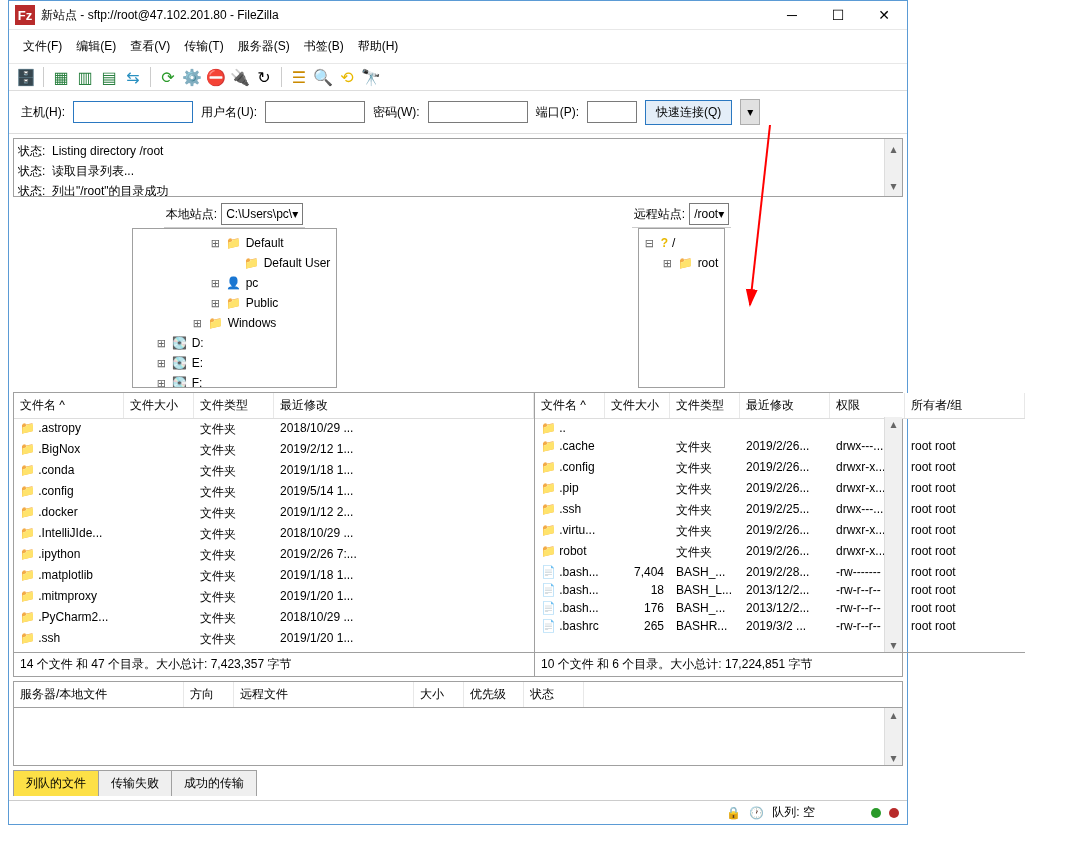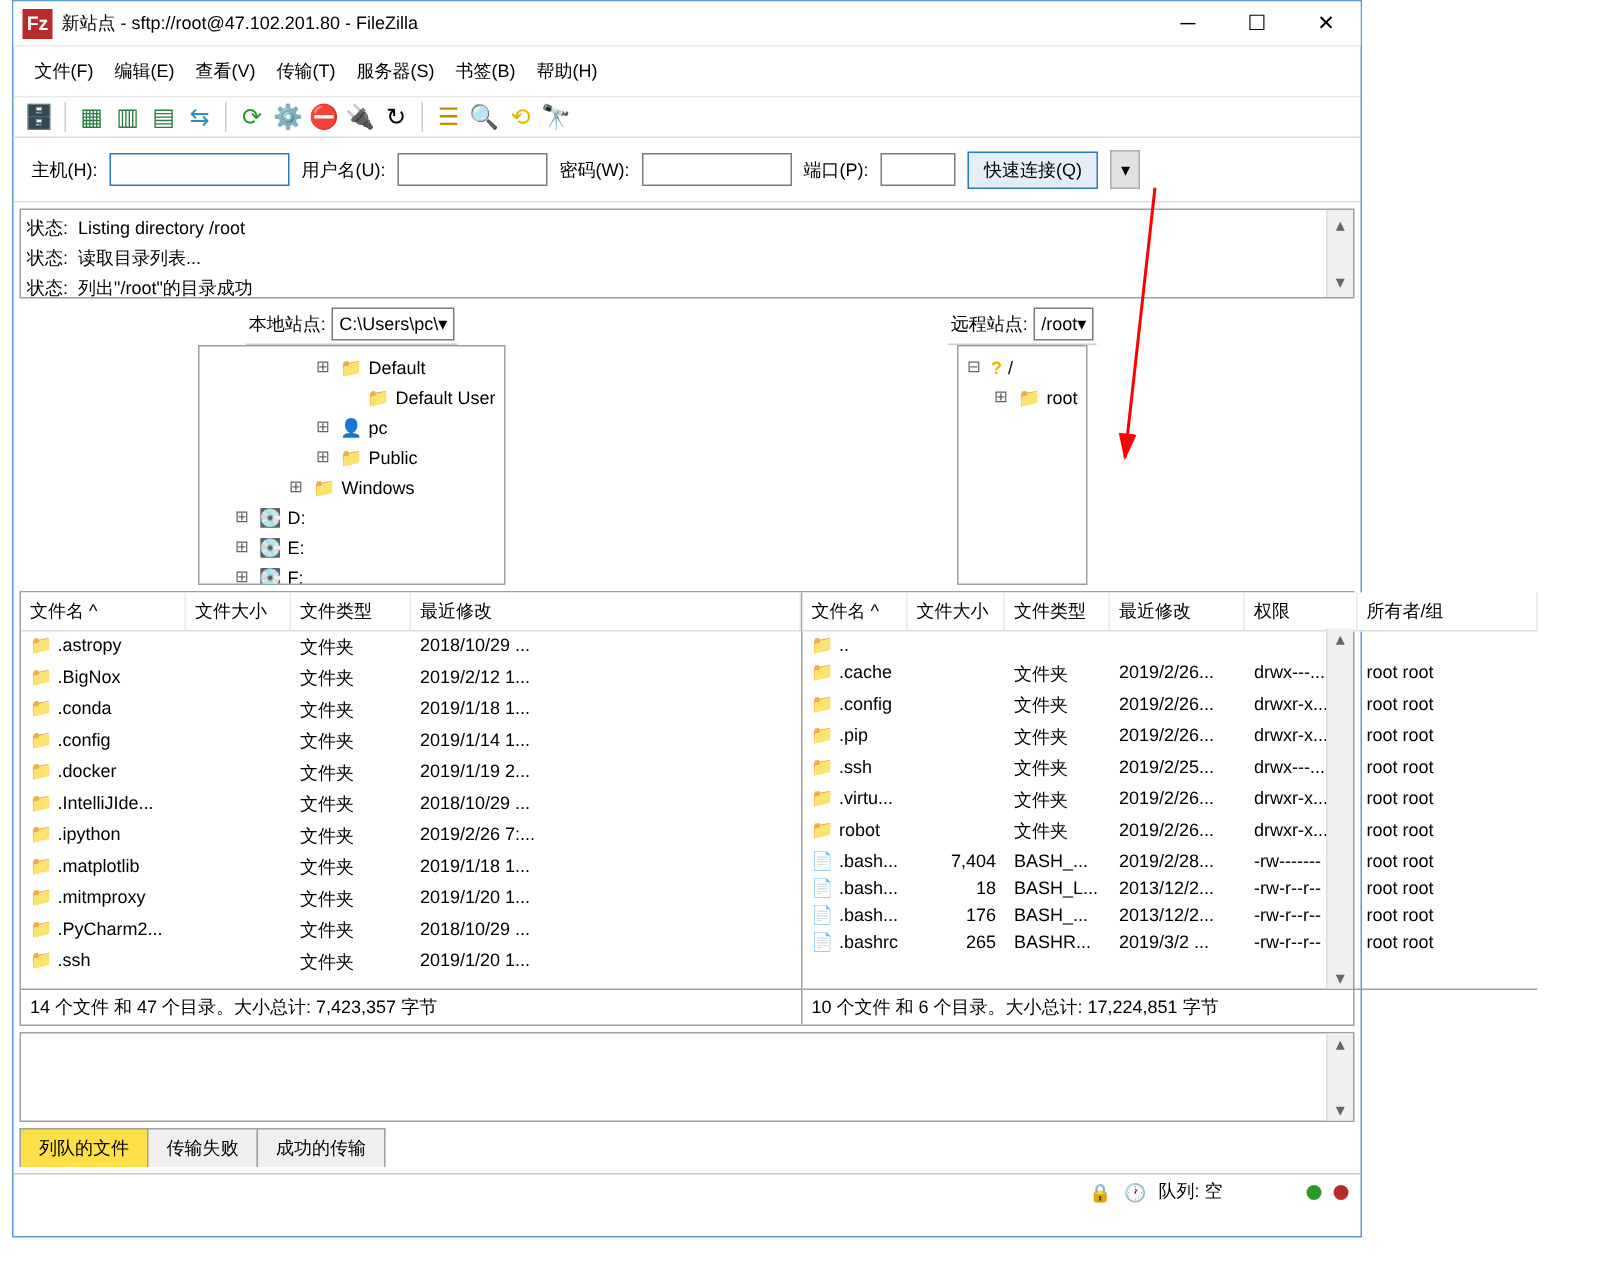--- a/index.html
+++ b/index.html
@@ -216,27 +216,27 @@
           <div class="row">
             <div class="cell" style="width: 110px;">📁 .conda</div>
             <div class="cell" style="width: 70px; text-align: right;"></div>
             <div class="cell" style="width: 80px;">文件夹</div>
             <div class="cell" style="width: 260px;">2019/1/18 1...</div>
           </div>
           <div class="row">
             <div class="cell" style="width: 110px;">📁 .config</div>
             <div class="cell" style="width: 70px; text-align: right;"></div>
             <div class="cell" style="width: 80px;">文件夹</div>
-            <div class="cell" style="width: 260px;">2019/1/14 1...</div>
+            <div class="cell" style="width: 260px;">2019/5/14 1...</div>
           </div>
           <div class="row">
             <div class="cell" style="width: 110px;">📁 .docker</div>
             <div class="cell" style="width: 70px; text-align: right;"></div>
             <div class="cell" style="width: 80px;">文件夹</div>
-            <div class="cell" style="width: 260px;">2019/1/19 2...</div>
+            <div class="cell" style="width: 260px;">2019/1/12 2...</div>
           </div>
           <div class="row">
             <div class="cell" style="width: 110px;">📁 .IntelliJIde...</div>
             <div class="cell" style="width: 70px; text-align: right;"></div>
             <div class="cell" style="width: 80px;">文件夹</div>
             <div class="cell" style="width: 260px;">2018/10/29 ...</div>
           </div>
           <div class="row">
             <div class="cell" style="width: 110px;">📁 .ipython</div>
             <div class="cell" style="width: 70px; text-align: right;"></div>
@@ -370,20 +370,28 @@
           </div>
         </div>
       <div class="summary">10 个文件 和 6 个目录。大小总计: 17,224,851 字节</div>
       <div class="scroll-stub" style="top:24px;height:calc(100% - 48px)">
           <span>▴</span>
           <span>▾</span>
         </div>
     </div>
   </div>
 
+  <div class="queue-hdr" id="queue-cols">
+      <div class="col" style="width: 170px;">服务器/本地文件</div>
+      <div class="col" style="width: 50px;">方向</div>
+      <div class="col" style="width: 180px;">远程文件</div>
+      <div class="col" style="width: 50px;">大小</div>
+      <div class="col" style="width: 60px;">优先级</div>
+      <div class="col" style="width: 60px;">状态</div>
+    </div>
   <div class="queue-body">
     <div class="scroll-stub">
         <span>▴</span>
         <span>▾</span>
       </div>
   </div>
 
   <div class="tabs">
     <div class="tab active">列队的文件</div>
     <div class="tab">传输失败</div>

